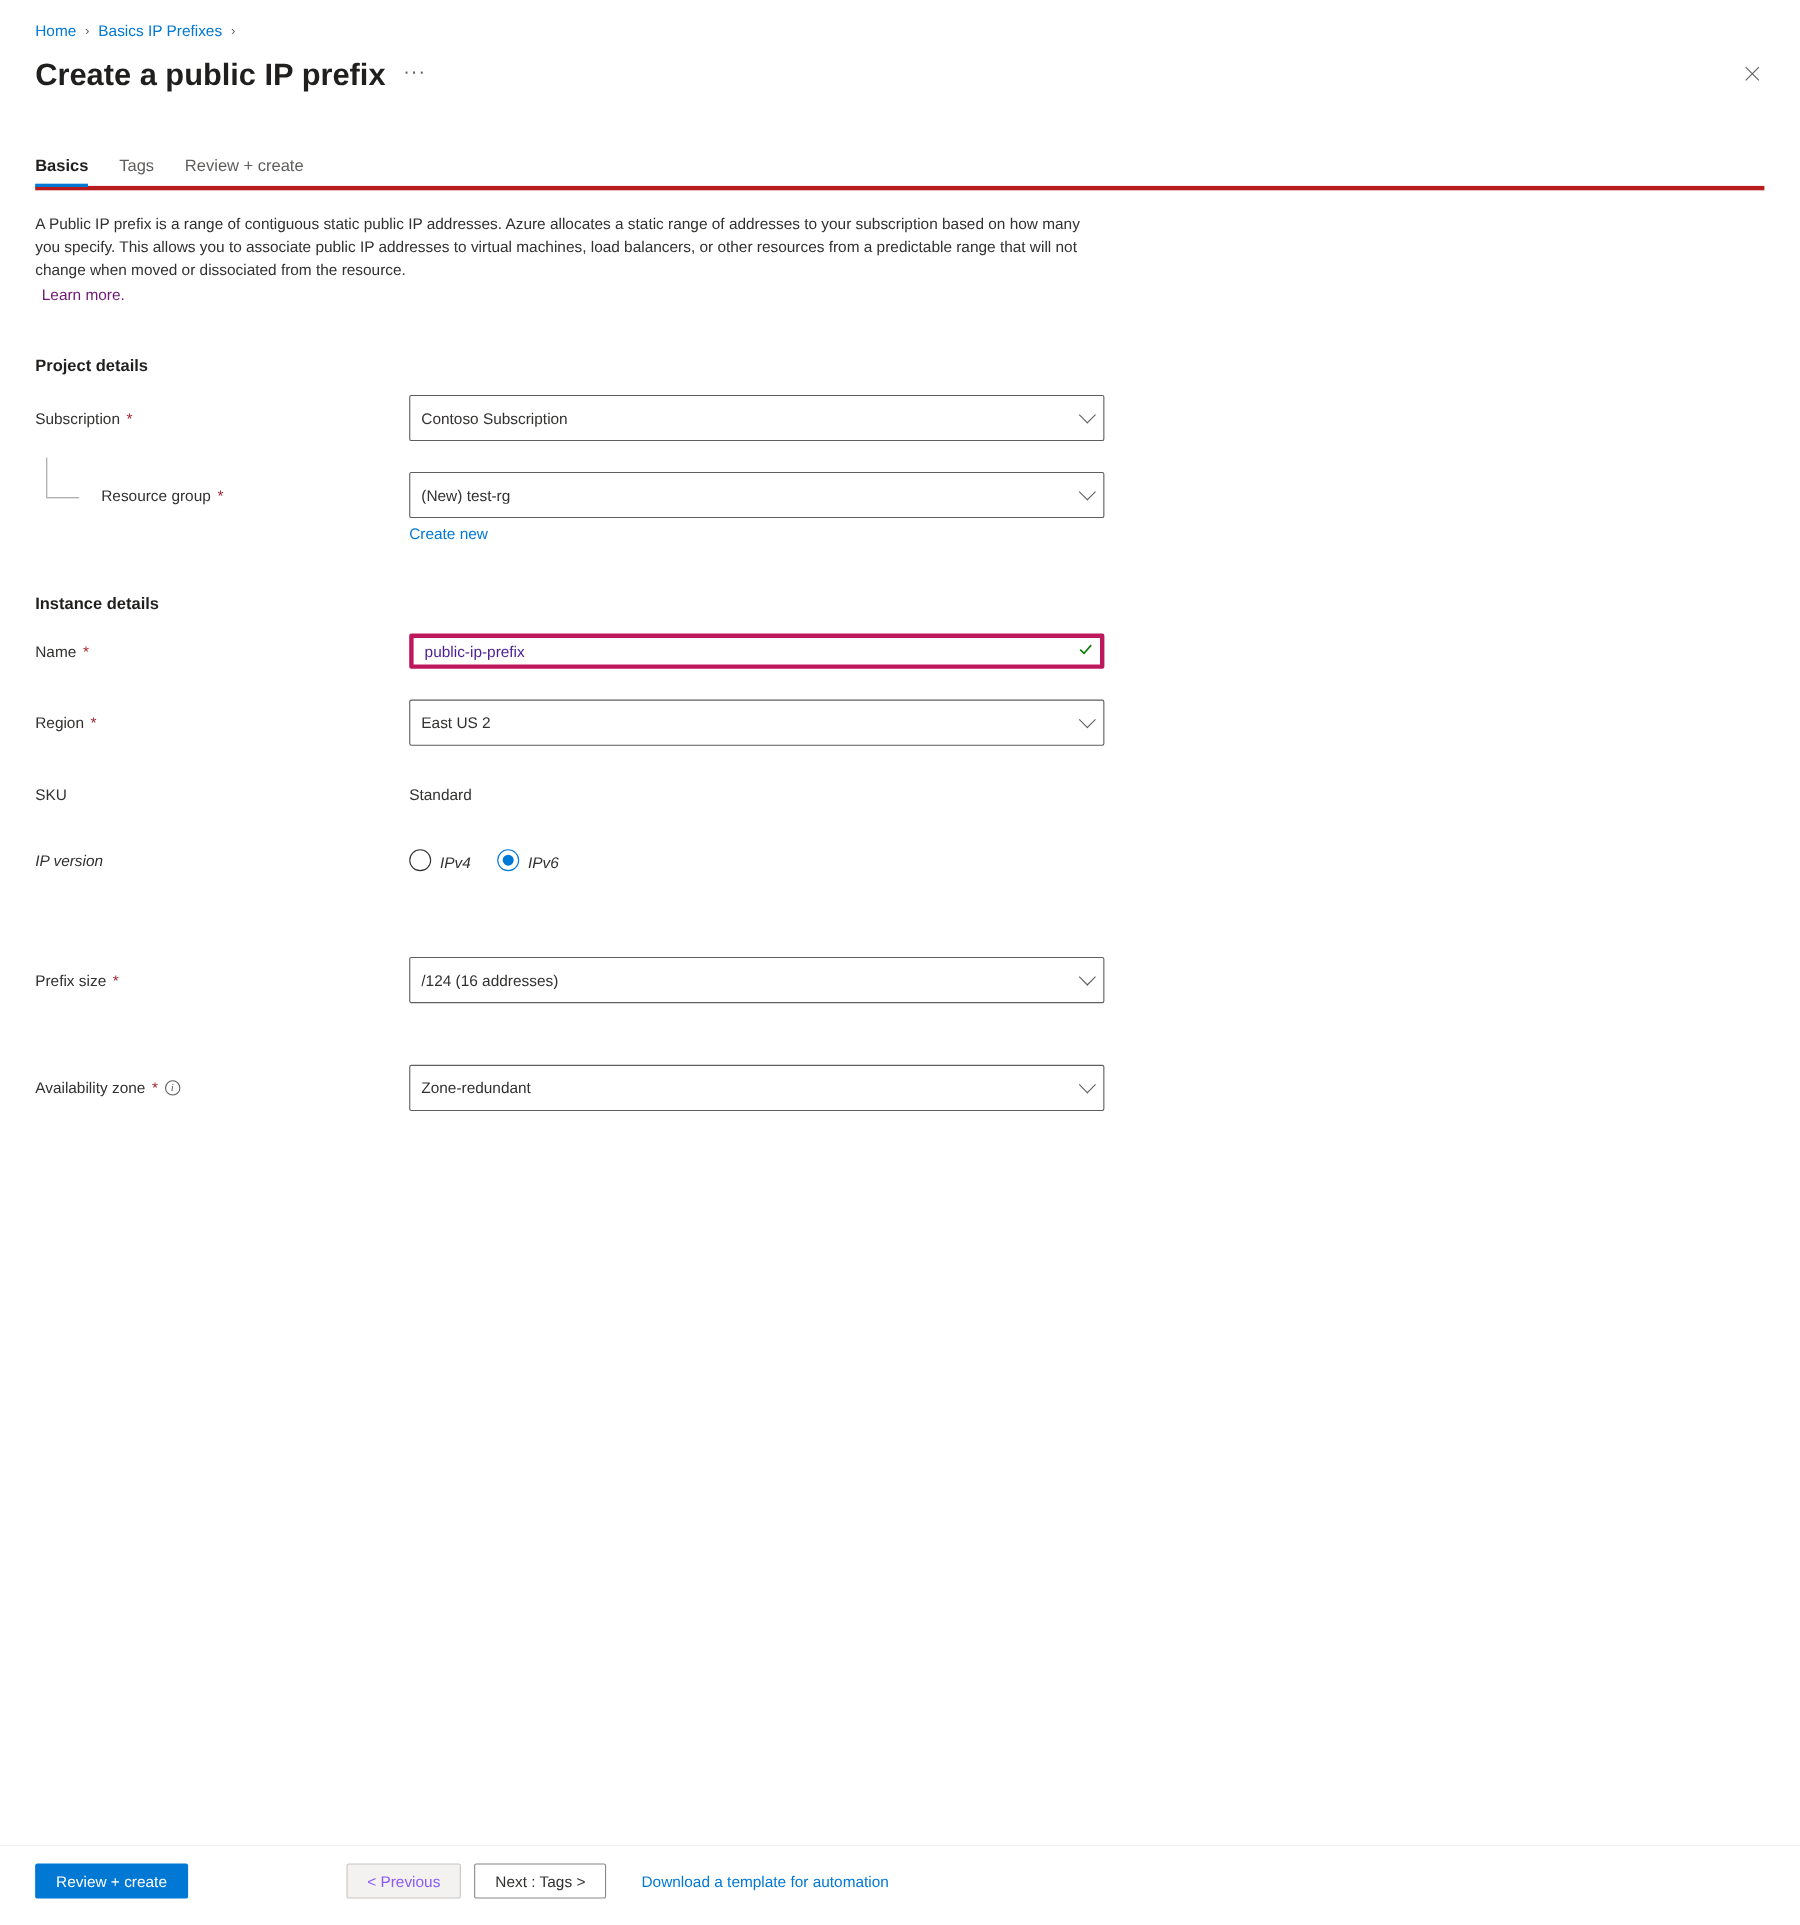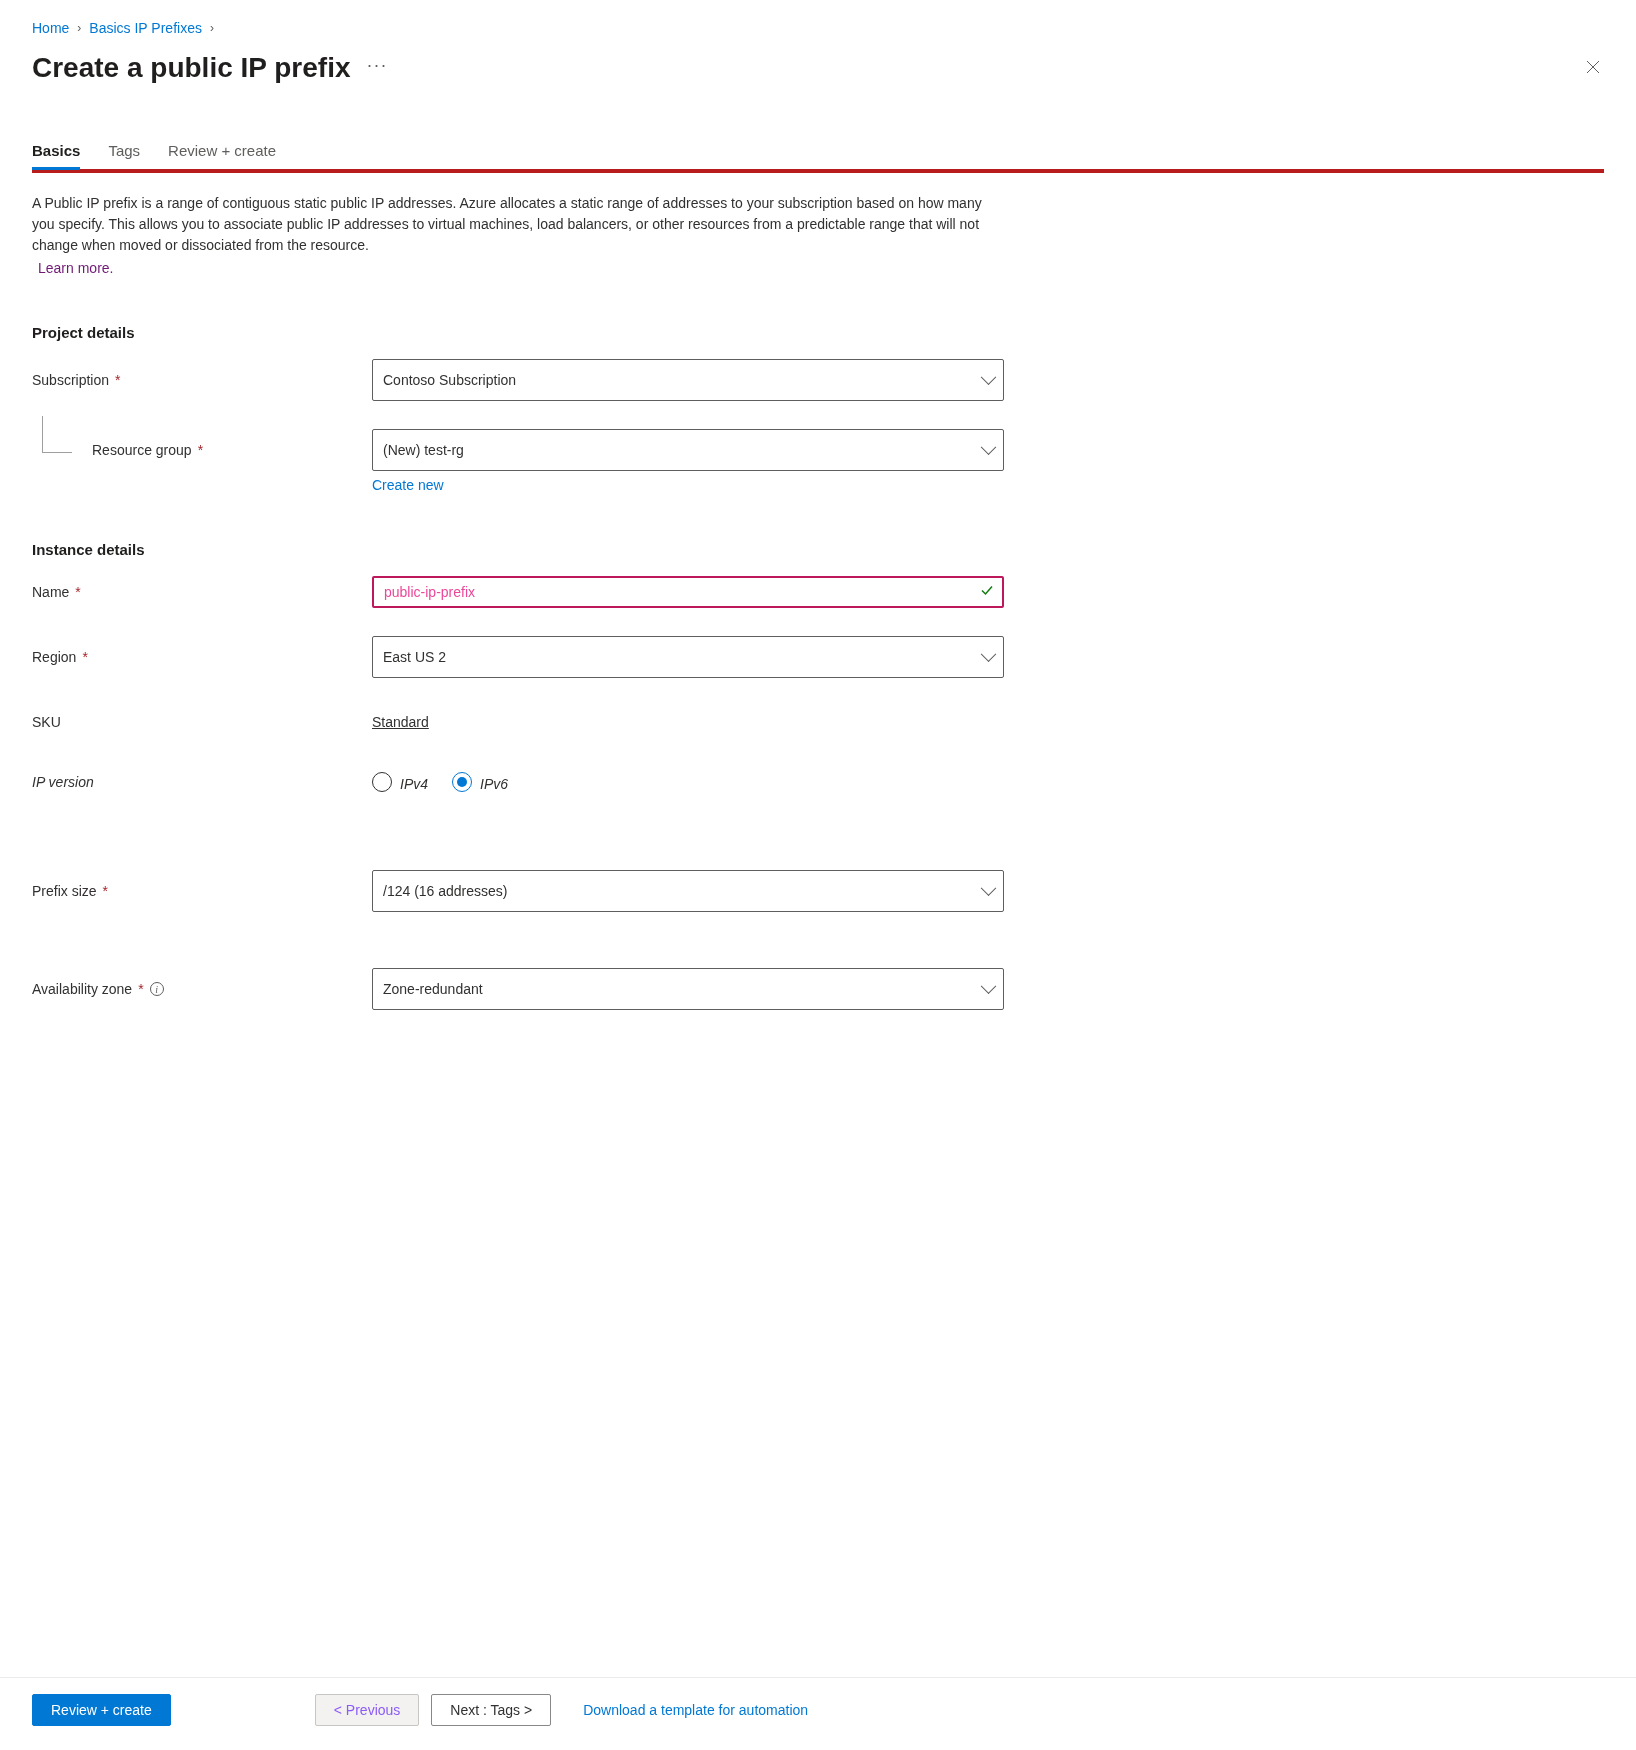--- a/index.html
+++ b/index.html
@@ -188,25 +188,25 @@
       width: 10px;
       height: 10px;
       border-right: 1.5px solid #605e5c;
       border-bottom: 1.5px solid #605e5c;
       transform: translateY(-75%) rotate(45deg);
       pointer-events: none;
     }
     .text-input {
       width: 100%;
       height: 32px;
-      border: 2px solid #be185d;
+      border: 4px solid #be185d;
       border-radius: 2px;
       padding: 0 36px 0 10px;
       font-size: 14px;
-      color: #ec4899;
+      color: #4c1d95;
       background: #fff;
     }
     .check-icon {
       position: absolute;
       right: 10px;
       top: 50%;
       transform: translateY(-50%);
       color: #107c10;
     }
     .sublink {
@@ -216,21 +216,20 @@
       display: inline-block;
       margin-bottom: 36px;
     }
     .sublink-row {
       display: flex;
     }
     .sublink-row .spacer { width: 340px; flex-shrink: 0; }
     .static-value {
       font-size: 14px;
       color: #323130;
-      text-decoration: underline;
     }
     .radio-group {
       display: flex;
       gap: 24px;
       align-items: center;
     }
     .radio {
       display: flex;
       align-items: flex-end;
       gap: 8px;

